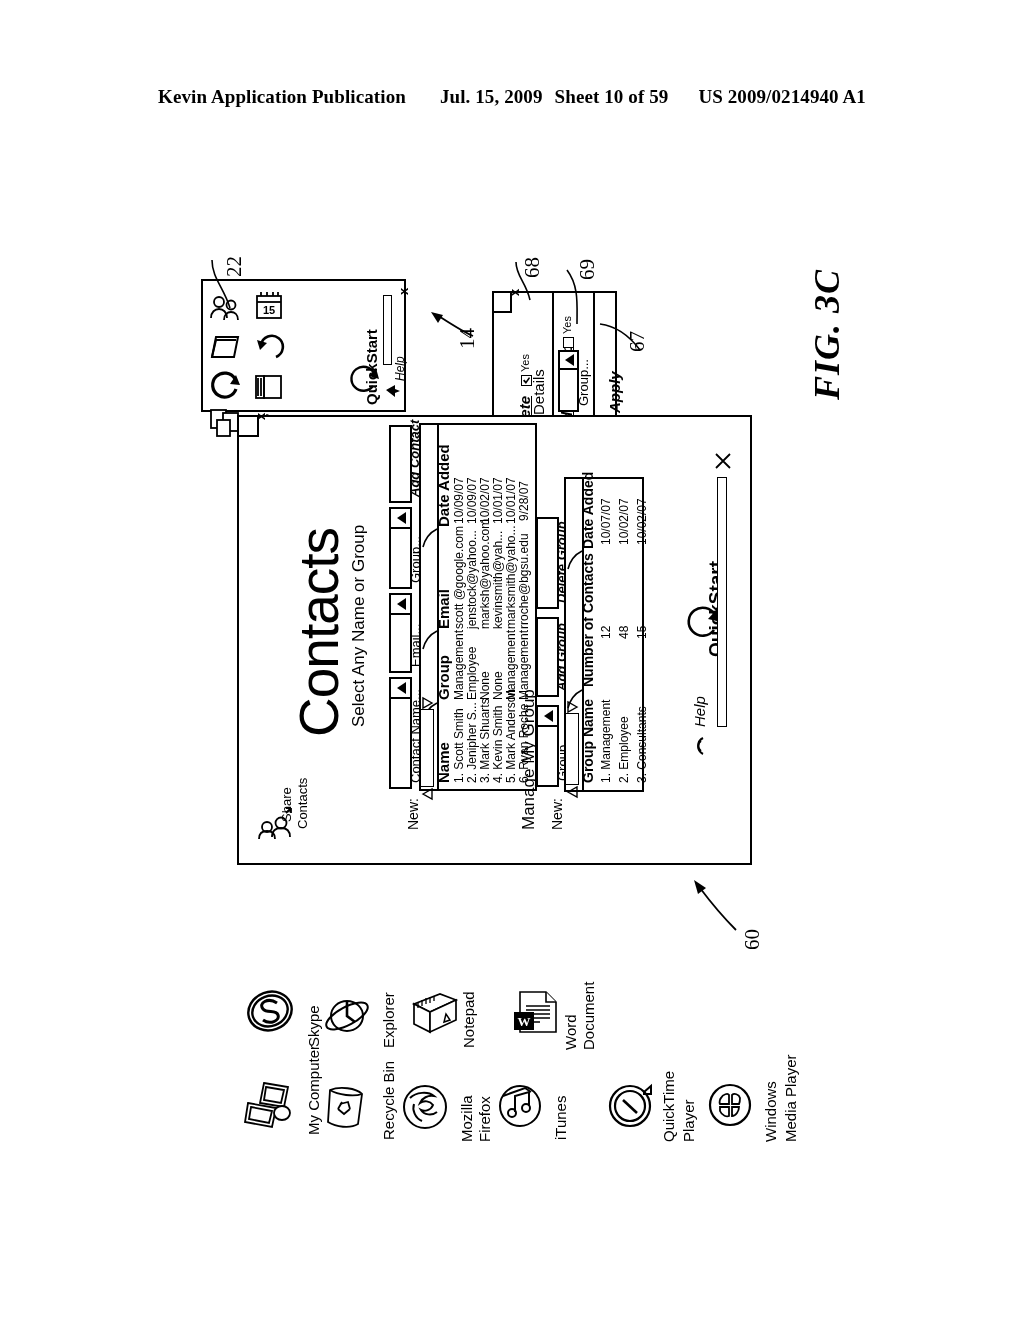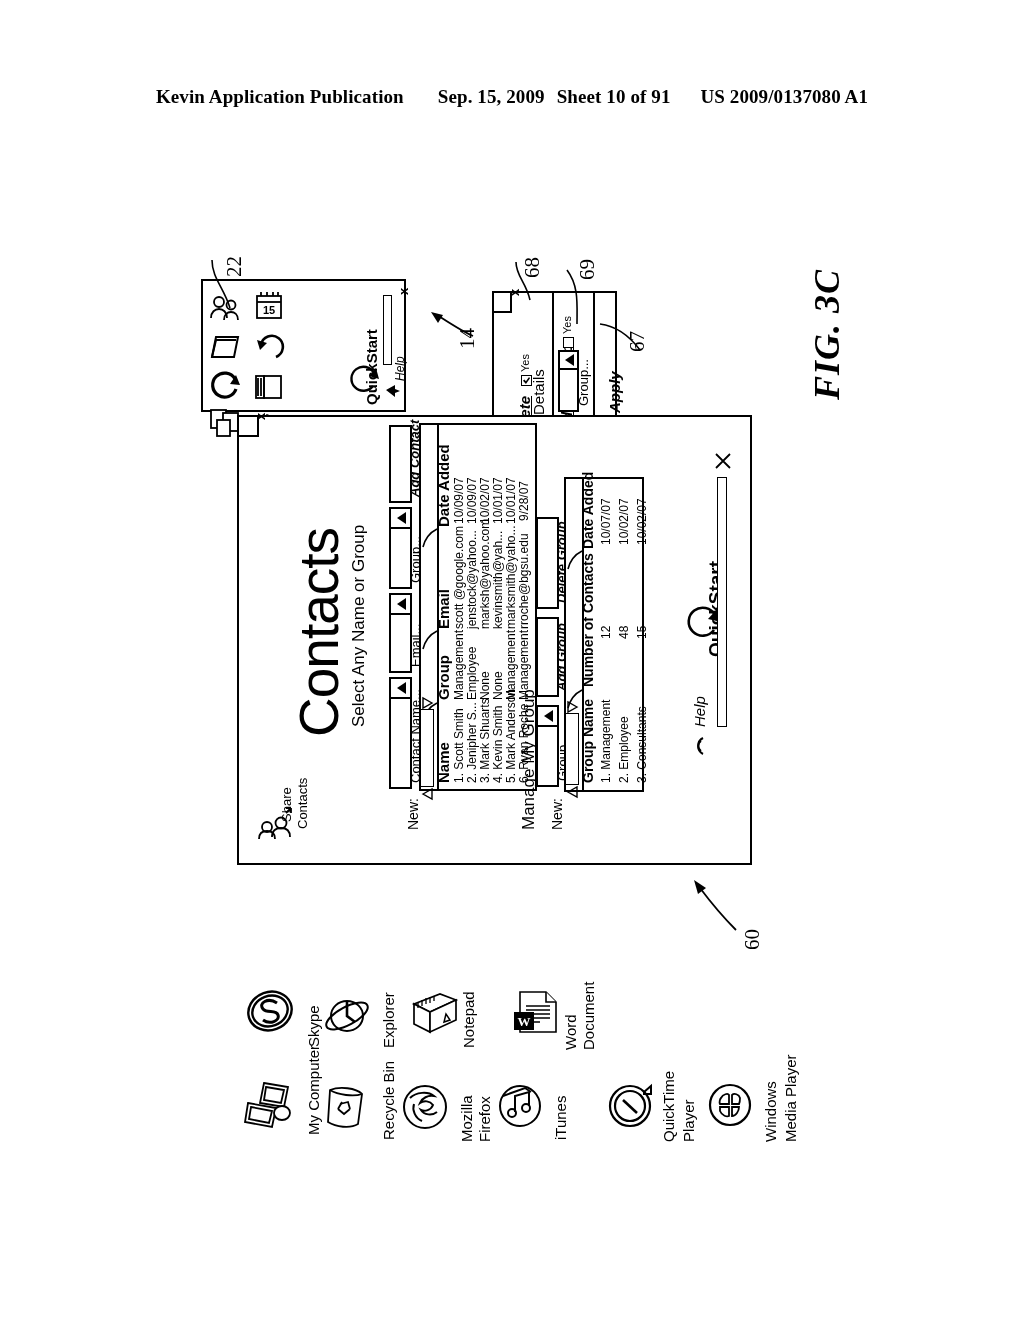--- a/index.html
+++ b/index.html
@@ -170,21 +170,21 @@
     transform: rotate(-90deg);
     font-family: "Liberation Sans", sans-serif;
     font-weight: bold;
     white-space: nowrap;
   }
 </style>
 </head>
 <body>
 
 <div id="patent-header">
-  <span>Kevin Application Publication</span><span class="hdr-gap-a"></span><span>Sep. 15, 2009</span><span class="hdr-gap-b"></span><span>Sheet 10 of 91</span><span class="hdr-gap-c"></span><span>US 2009/0137080 A1</span>
+  <span>Kevin Application Publication</span><span class="hdr-gap-a"></span><span>Jul. 15, 2009</span><span class="hdr-gap-b"></span><span>Sheet 10 of 59</span><span class="hdr-gap-c"></span><span>US 2009/0214940 A1</span>
 </div>
 
 <div id="figure-stage">
 
   <div id="fig-label" style="left:806px; top:400px;">FIG. 3C</div>
 
   <div class="win" id="qs-panel" style="left:201px; top:279px; width:205px; height:133px;">
 
     <div class="iconart" style="left:5px; top:12px;">
       <svg width="34" height="34" viewBox="0 0 34 34">

